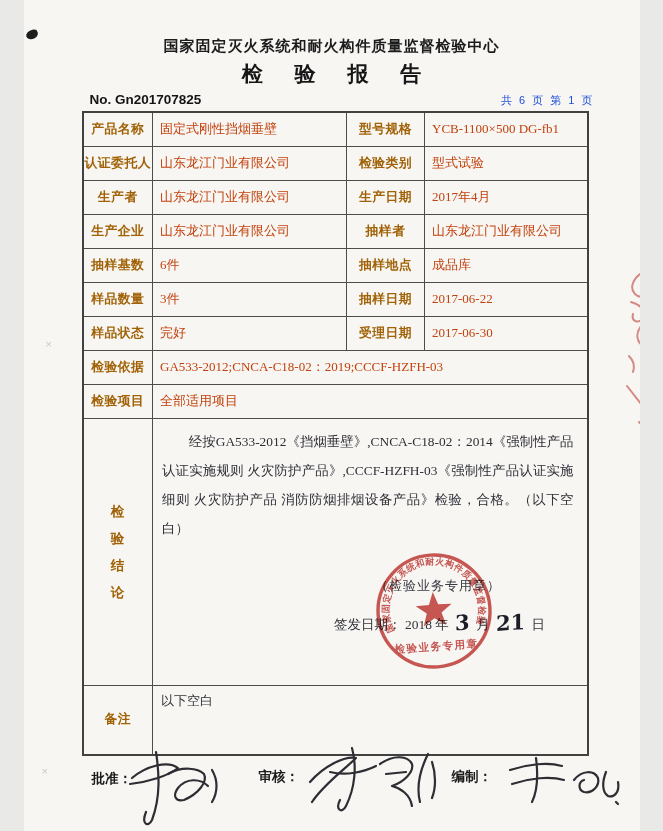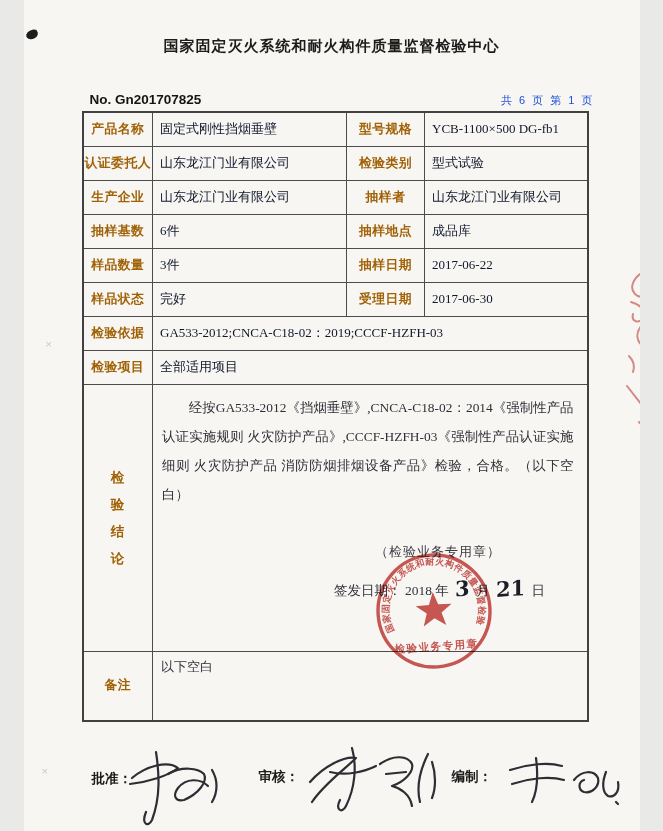--- a/index.html
+++ b/index.html
@@ -16,21 +16,21 @@
   .meta-line{position:absolute;top:92px;left:66px;width:505px;display:flex;
     justify-content:space-between;align-items:baseline;}
   .report-no{font-weight:700;font-size:13.5px;color:#141414;}
   .page-info{font-size:11px;color:#1d4ed8;letter-spacing:2px;}
   
   table.tbl{position:absolute;left:58px;top:111px;width:505px;
     border-collapse:collapse;table-layout:fixed;border:2px solid #414141;}
   .tbl th,.tbl td{border:1px solid #4c4c4c;overflow:hidden;}
   .tbl th{font-weight:700;font-size:12.8px;color:#a16207;text-align:center;
     padding:0 1px;letter-spacing:0.5px;}
-  .tbl td.val{font-family:"Liberation Serif",serif;font-size:13px;color:#0f172a;
+  .tbl td.val{font-family:"Liberation Serif",serif;font-size:13px;color:#c2410c;
     padding:0 4px 0 7px;text-align:left;}
   tr.r{height:34px;}
   tr.concl-row{height:267px;}
   tr.remark-row{height:70px;}
   .vlabel-wrap{display:flex;flex-direction:column;align-items:center;justify-content:center;height:100%;}
   .vlabel-wrap span{display:block;line-height:27px;font-size:13.5px;font-weight:700;}
   td.concl{position:relative;vertical-align:top;}
   .concl-text{margin:7px 12px 0 8px;text-indent:2em;font-family:"Liberation Serif",serif;
     font-size:13.4px;line-height:29px;color:#2e2e36;text-align:justify;}
   .stamp-note{position:absolute;left:222px;top:158px;font-family:"Liberation Serif",serif;
@@ -55,20 +55,21 @@
   .sig path{fill:none;stroke:#2d2d33;stroke-width:2.2;stroke-linecap:round;stroke-linejoin:round;}
 </style>
 </head>
 <body>
 
 <div class="page">
 
   <div class="black-mark"></div>
 
   <div class="org-title">国家固定灭火系统和耐火构件质量监督检验中心</div>
+  <div class="report-title">检 验 报 告</div>
 
   <div class="meta-line">
     <span class="report-no">No. Gn201707825</span>
     <span class="page-info">共 6 页  第 1 页</span>
   </div>
 
   <table class="tbl">
     <colgroup>
         <col style="width:70px">
         <col style="width:194px">
@@ -80,20 +81,26 @@
       <th>产品名称</th>
       <td class="val">固定式刚性挡烟垂壁</td>
       <th>型号规格</th>
       <td class="val">YCB-1100×500 DG-fb1</td>
     </tr>
     <tr class="r">
       <th>认证委托人</th>
       <td class="val">山东龙江门业有限公司</td>
       <th>检验类别</th>
       <td class="val">型式试验</td>
+    </tr>
+    <tr class="r">
+      <th>生产者</th>
+      <td class="val">山东龙江门业有限公司</td>
+      <th>生产日期</th>
+      <td class="val">2017年4月</td>
     </tr>
     <tr class="r">
       <th>生产企业</th>
       <td class="val">山东龙江门业有限公司</td>
       <th>抽样者</th>
       <td class="val">山东龙江门业有限公司</td>
     </tr>
     <tr class="r">
       <th>抽样基数</th>
       <td class="val">6件</td>

